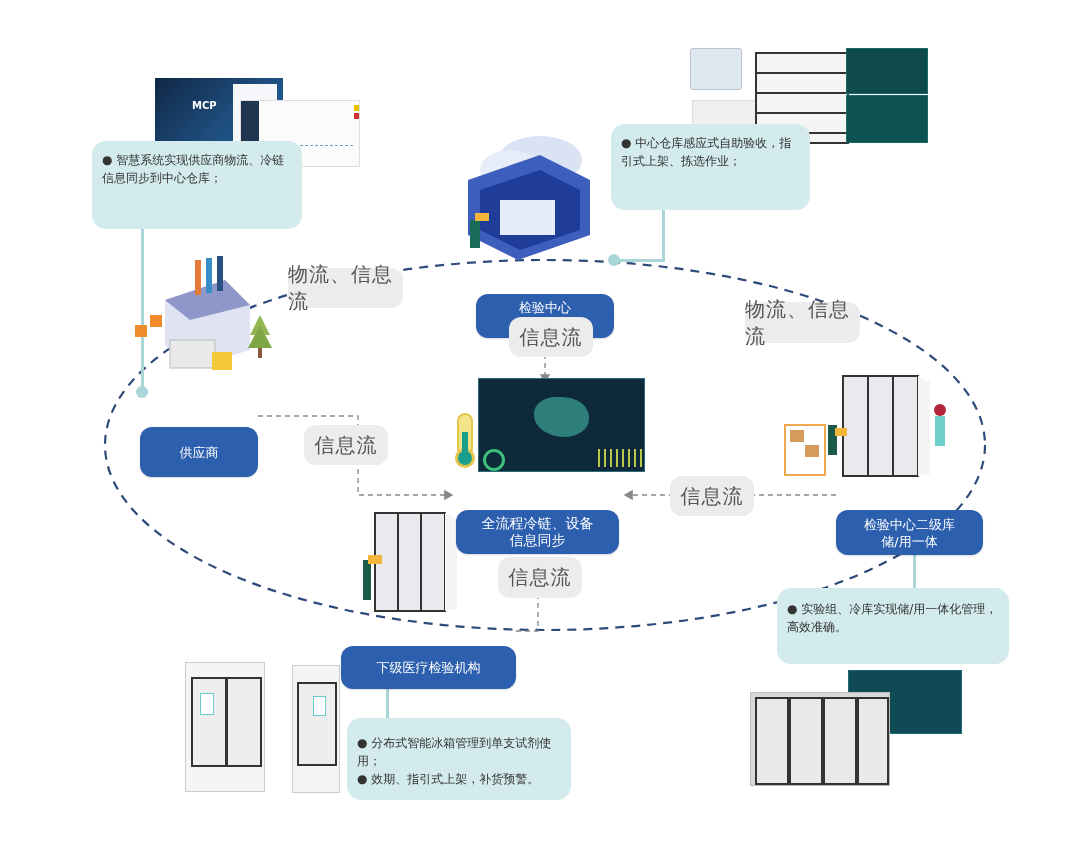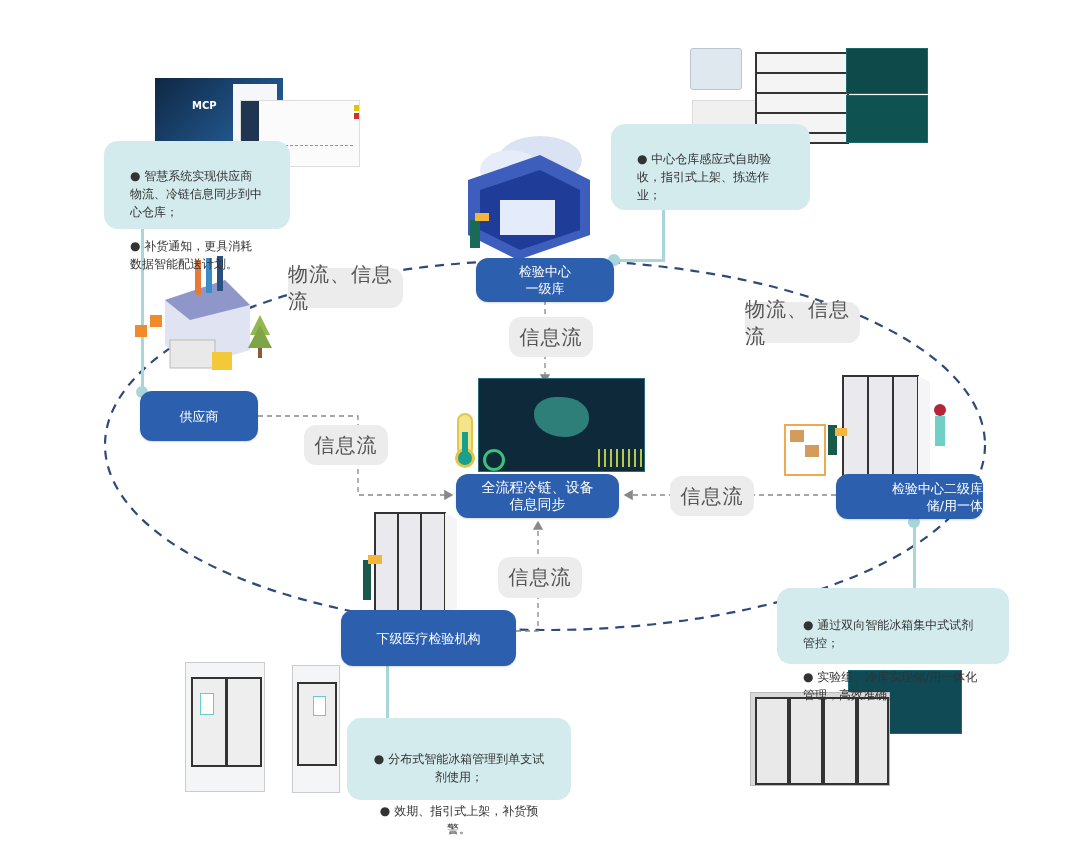--- a/index.html
+++ b/index.html
@@ -1,26 +1,26 @@
 <!DOCTYPE html>
 <html><head>
   <meta charset="utf-8">
   <style>
     html, body { margin:0; padding:0; background:#ffffff; }
     body { width:1080px; height:858px; position:relative; overflow:hidden;
       font-family:"DejaVu Sans","Liberation Sans",sans-serif; }
     .layer { position:absolute; left:0; top:0; width:1080px; height:858px; }
     .node { position:absolute; background:#2c5fae; color:#fff; border-radius:12px;
       display:flex; flex-direction:column; align-items:center; justify-content:center;
-      font-size:13px; line-height:17px; text-align:center; box-shadow:0 1px 2px rgba(0,0,0,0.15); }
+      font-size:13px; line-height:17px; text-align:center; box-shadow:0 1px 2px rgba(0,0,0,0.15);margin-top:36px; }
     .flow { position:absolute; background:#ececec; color:#555; border-radius:12px;
       display:flex; align-items:center; justify-content:center; font-size:20px; letter-spacing:1px; }
     .note { position:absolute; background:#d3ebec; border-radius:14px; color:#333;
       font-size:12px; line-height:18px; padding:10px 10px; box-sizing:border-box; }
-    .note p { margin:16px; }
+    .note p { margin:0; }
     .illus { position:absolute; }
     .dot { position:absolute; width:12px; height:12px; border-radius:50%; background:#a9d7d9; }
     .vline { position:absolute; width:3px; background:#a9d7d9; }
     .hline { position:absolute; height:3px; background:#a9d7d9; }
   </style>
 </head>
 <body>
 
 <svg class="layer" viewBox="0 0 1080 858">
   <defs>
@@ -137,52 +137,50 @@
   <div style="position:absolute;left:20px;top:30px;width:11px;height:18px;background:#fff;border:1px solid #6cc;"></div>
 </div>
 <div class="illus" style="left:848px;top:670px;width:112px;height:62px;background:#0f4a55;border:1px solid #1a6a7a;"></div>
 <div class="illus" style="left:750px;top:692px;width:138px;height:92px;background:#d9d9d9;border:1px solid #bbb;">
   <div style="position:absolute;left:4px;top:4px;width:30px;height:84px;border:2px solid #333;background:#e9e9e9;"></div>
   <div style="position:absolute;left:38px;top:4px;width:30px;height:84px;border:2px solid #333;background:#e9e9e9;"></div>
   <div style="position:absolute;left:72px;top:4px;width:30px;height:84px;border:2px solid #333;background:#e9e9e9;"></div>
   <div style="position:absolute;left:106px;top:4px;width:28px;height:84px;border:2px solid #333;background:#e9e9e9;"></div>
 </div>
 
-<div class="note" style="left:104px;top:141px;width:186px;height:88px;">
+<div class="note" style="left:92px;top:141px;width:210px;height:88px;">
   <p>● 智慧系统实现供应商物流、冷链信息同步到中心仓库；</p>
-  <p>● 补货通知，更具消耗数据智能配送计划。</p>
 </div>
 <div class="note" style="left:611px;top:124px;width:199px;height:86px;">
   <p>● 中心仓库感应式自助验收，指引式上架、拣选作业；</p>
 </div>
 <div class="note" style="left:777px;top:588px;width:232px;height:76px;padding-top:12px;">
-  <p>● 通过双向智能冰箱集中式试剂管控；</p>
   <p>● 实验组、冷库实现储/用一体化管理，高效准确。</p>
 </div>
-<div class="note" style="left:347px;top:718px;width:224px;height:82px;padding-top:16px;text-align:center;">
+<div class="note" style="left:347px;top:718px;width:224px;height:82px;padding-top:16px;">
   <p>● 分布式智能冰箱管理到单支试剂使用；</p>
   <p>● 效期、指引式上架，补货预警。</p>
 </div>
 
 <div class="node" style="left:476px;top:258px;width:138px;height:44px;">
   <span>检验中心</span>
   <span>一级库</span>
 </div>
 <div class="node" style="left:140px;top:391px;width:118px;height:50px;font-family:Liberation Serif, serif;">
   <span>供应商</span>
 </div>
 <div class="node" style="left:456px;top:474px;width:163px;height:44px;font-size:14px;">
   <span>全流程冷链、设备</span>
   <span>信息同步</span>
 </div>
-<div class="node" style="left:836px;top:474px;width:147px;height:45px;align-items:flex-end;">
+<div class="node" style="left:836px;top:474px;width:147px;height:45px;">
   <span>检验中心二级库</span>
   <span>储/用一体</span>
 </div>
-<div class="node" style="left:341px;top:610px;width:175px;height:56px;">
+<div class="node" style="left:341px;top:610px;width:175px;height:43px;">
   <span>下级医疗检验机构</span>
 </div>
 
 <div class="flow" style="left:288px;top:268px;width:115px;height:40px;">
   <span>物流、信息流</span>
 </div>
 <div class="flow" style="left:745px;top:302px;width:115px;height:41px;">
   <span>物流、信息流</span>
 </div>
 <div class="flow" style="left:509px;top:317px;width:84px;height:40px;">

